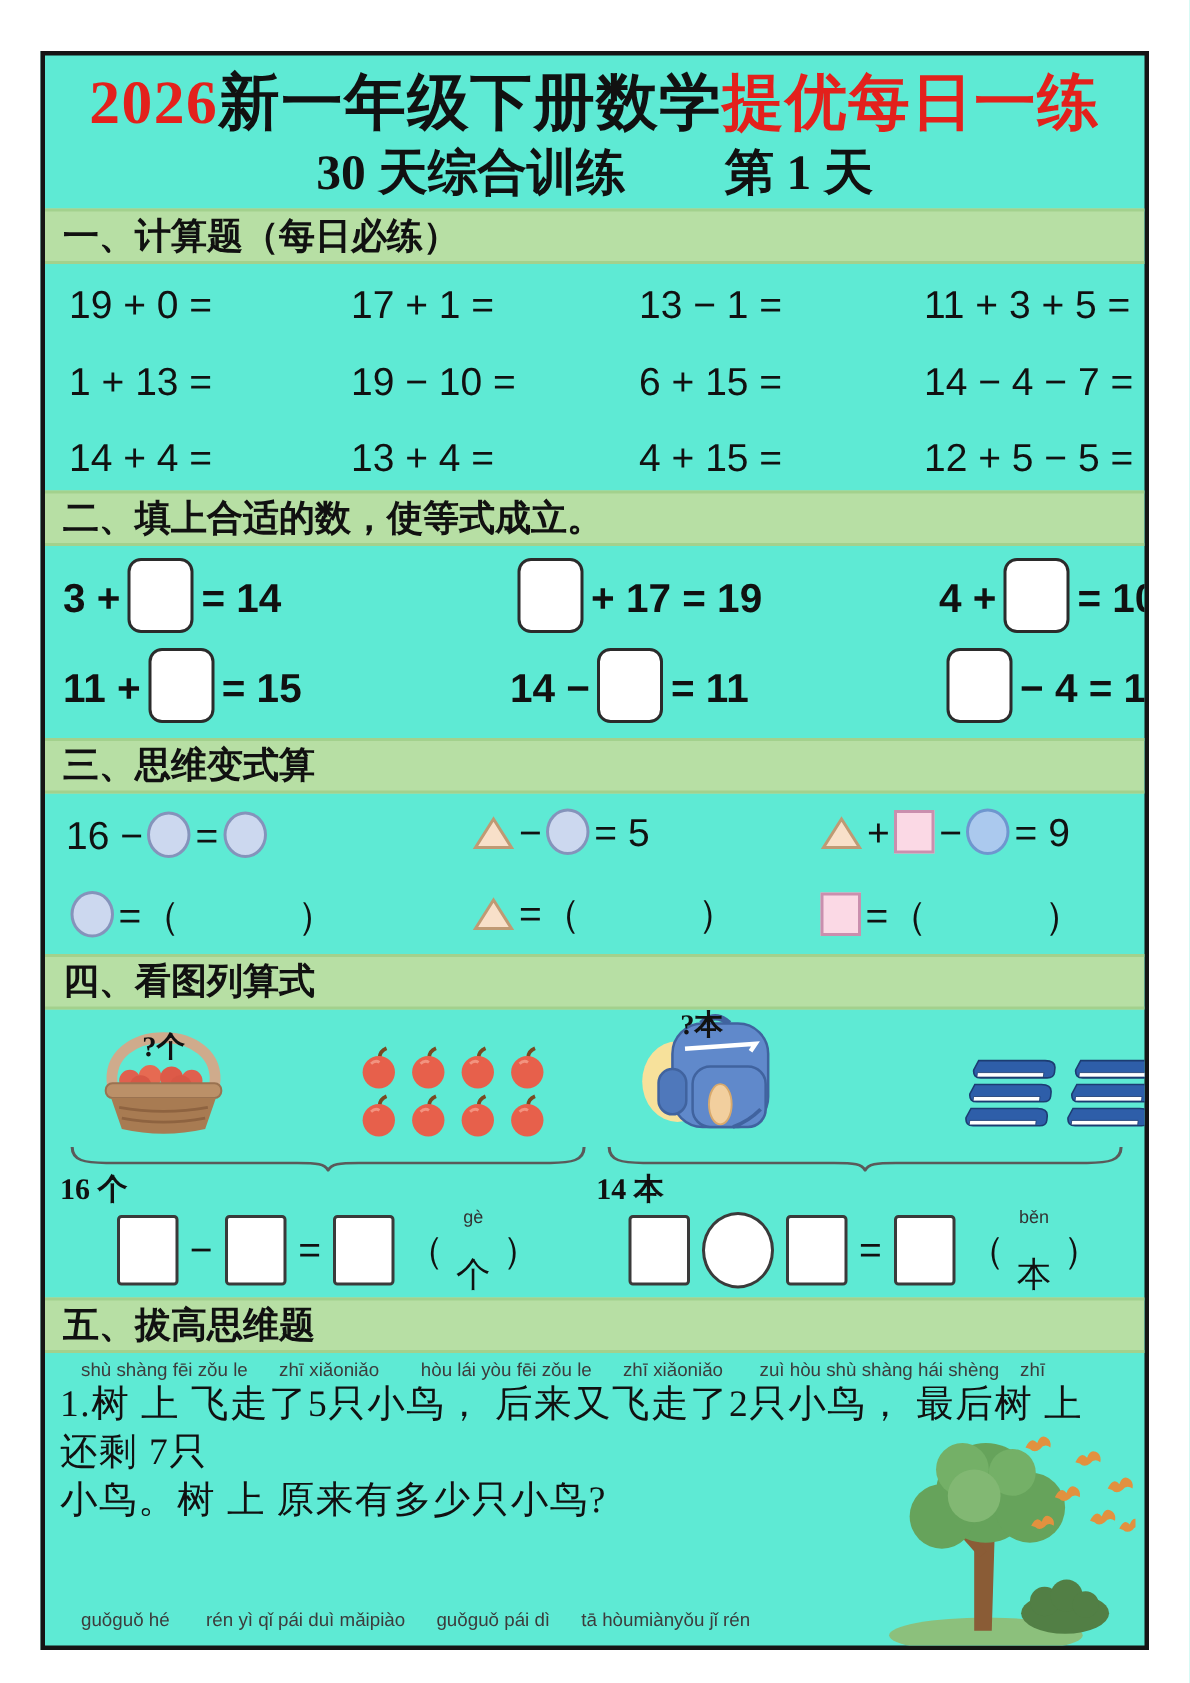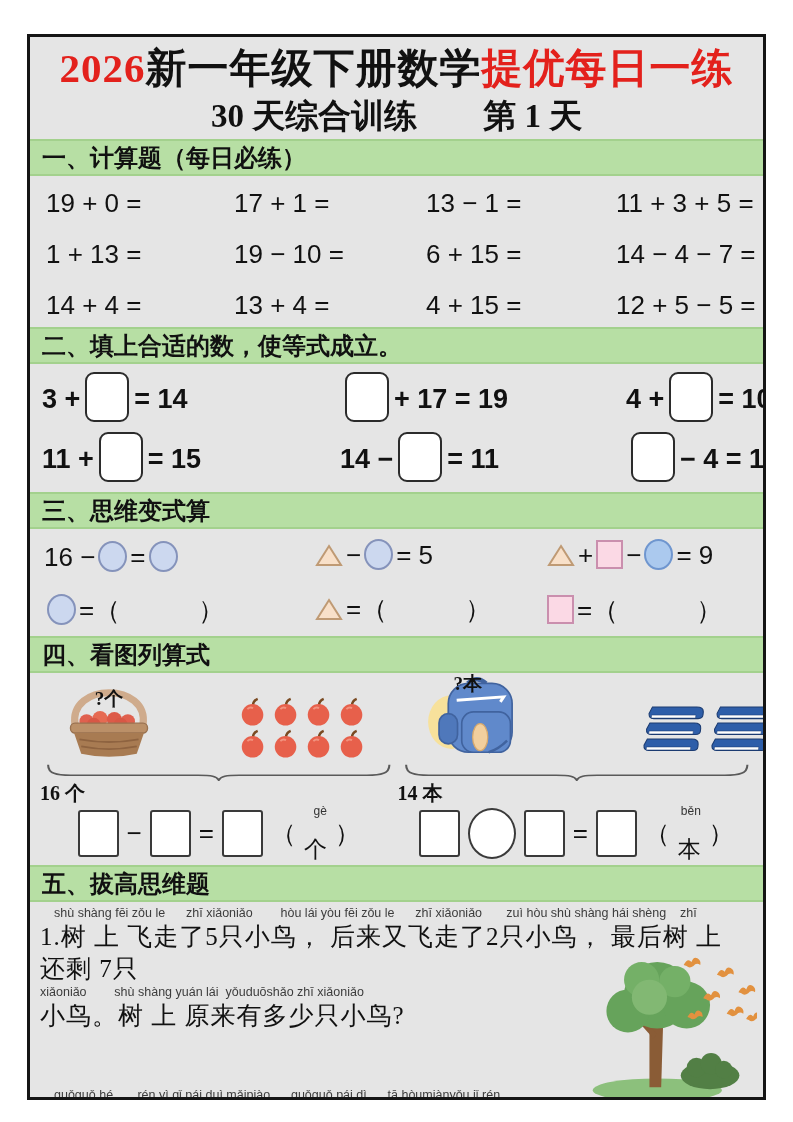--- a/index.html
+++ b/index.html
@@ -1,17 +1,17 @@
 <!DOCTYPE html>
 <html><head>
 <meta charset="utf-8">
 <style>
   html,body{margin:0;padding:0;background:#fff;}
   body{width:793px;height:1122px;position:relative;font-family:"Liberation Sans","DejaVu Sans",sans-serif;color:#111;}
-  .frame{position:absolute;left:27px;top:34px;width:739px;height:1066px;border:3px solid #151515;box-sizing:border-box;background:#e5e5e5;overflow:hidden;}
+  .frame{position:absolute;left:27px;top:34px;width:739px;height:1066px;border:3px solid #151515;box-sizing:border-box;background:#5eead4;overflow:hidden;}
   
   .hdr{ text-align:center;padding-top:6px;}
   .title{font-family:"Liberation Serif","DejaVu Serif",serif;font-weight:bold;font-size:41px;line-height:50px;letter-spacing:1px;white-space:nowrap;}
   .title .red{color:#e3211c;}
   .subtitle{font-family:"Liberation Serif","DejaVu Serif",serif;font-weight:bold;font-size:33px;line-height:46px;white-space:pre-wrap;}
   
   .bar{background:#b7dfa4;border-top:2px solid #a3d18d;border-bottom:2px solid #a3d18d;font-weight:bold;font-size:24px;line-height:33px;padding:0 12px;box-sizing:border-box;}
   
   .calc{display:grid;grid-template-columns:188px 192px 190px 1fr;padding:12px 6px 6px 16px;row-gap:20px;font-size:26px;}
   .calc .it{white-space:pre;}
@@ -35,21 +35,21 @@
   .basket-wrap .q-label{position:absolute;top:13px;left:50%;transform:translateX(-50%);}
   .apples{display:grid;grid-template-columns:repeat(4,33px);row-gap:2px;margin-left:78px;margin-bottom:4px;}
   .bp-wrap{position:relative;margin-left:22px;}
   .bp-wrap .q-label{position:absolute;top:-4px;left:34px;}
   .books{margin-left:110px;margin-bottom:6px;display:flex;gap:6px;}
   .brace-row{height:18px;padding:0 4px;}
   .brace-label{text-align:left;font-family:"Liberation Serif","DejaVu Serif",serif;font-weight:bold;font-size:20px;line-height:24px;}
   .eq-row{display:flex;align-items:center;justify-content:center;gap:8px;font-size:26px;height:56px;}
   .eqbox{display:inline-block;width:37px;height:43px;border:2px solid #3a3a3a;border-radius:3px;background:#fff;}
   .eqcircle{display:inline-block;width:44px;height:47px;border:2px solid #3a3a3a;border-radius:50%;background:#fff;}
-  .unit-wrap{display:inline-flex;flex-direction:column;align-items:flex-end;line-height:1;gap:20px;}
+  .unit-wrap{display:inline-flex;flex-direction:column;align-items:center;line-height:1;gap:20px;}
   .unit-pinyin{font-size:12px;color:#333;margin-bottom:1px;}
   .unit-han{font-family:"Liberation Serif","DejaVu Serif",serif;font-size:23px;}
   .paren{font-size:25px;}
   
   .think{position:relative;padding:4px 10px 0 10px;height:255px;}
   .pinyin{font-size:12.5px;color:#3c3c3c;white-space:pre-wrap;line-height:15px;margin-left:14px;}
   .hanzi{font-family:"Liberation Serif","DejaVu Serif",serif;font-size:25px;line-height:32px;white-space:pre-wrap;letter-spacing:1px;}
   .q2-block{margin-top:56px;}
   .tree-art{position:absolute;right:6px;top:52px;}
 </style>
@@ -247,21 +247,20 @@
         <span class="paren">）</span>
       </div>
     </div>
   </div>
 
   <div class="bar">五、拔高思维题</div>
   <div class="think">
     <div>
       <div class="pinyin">shù shàng fēi zǒu le      zhī xiǎoniǎo        hòu lái yòu fēi zǒu le      zhī xiǎoniǎo       zuì hòu shù shàng hái shèng    zhī</div>
       <div class="hanzi">1.树 上 飞走了5只小鸟， 后来又飞走了2只小鸟， 最后树 上 还剩 7只</div>
-      <div class="pinyin" style="margin-left:0;">xiǎoniǎo        shù shàng yuán lái  yǒuduōshǎo zhī xiǎoniǎo</div>
       <div class="hanzi">小鸟。树 上 原来有多少只小鸟?</div>
     </div>
     <div class="q2-block">
       <div class="pinyin">guǒguǒ hé       rén yì qǐ pái duì mǎipiào      guǒguǒ pái dì      tā hòumiànyǒu jǐ rén</div>
 
     </div>
     <div class="tree-art">
       <svg width="176" height="152" viewBox="0 0 180 155">
         <ellipse cx="78" cy="139" rx="66" ry="12" fill="#8cc07c"></ellipse>
         <path d="M70,70 L84,70 L82,136 L70,136 Z" fill="#8a5c36"></path>

